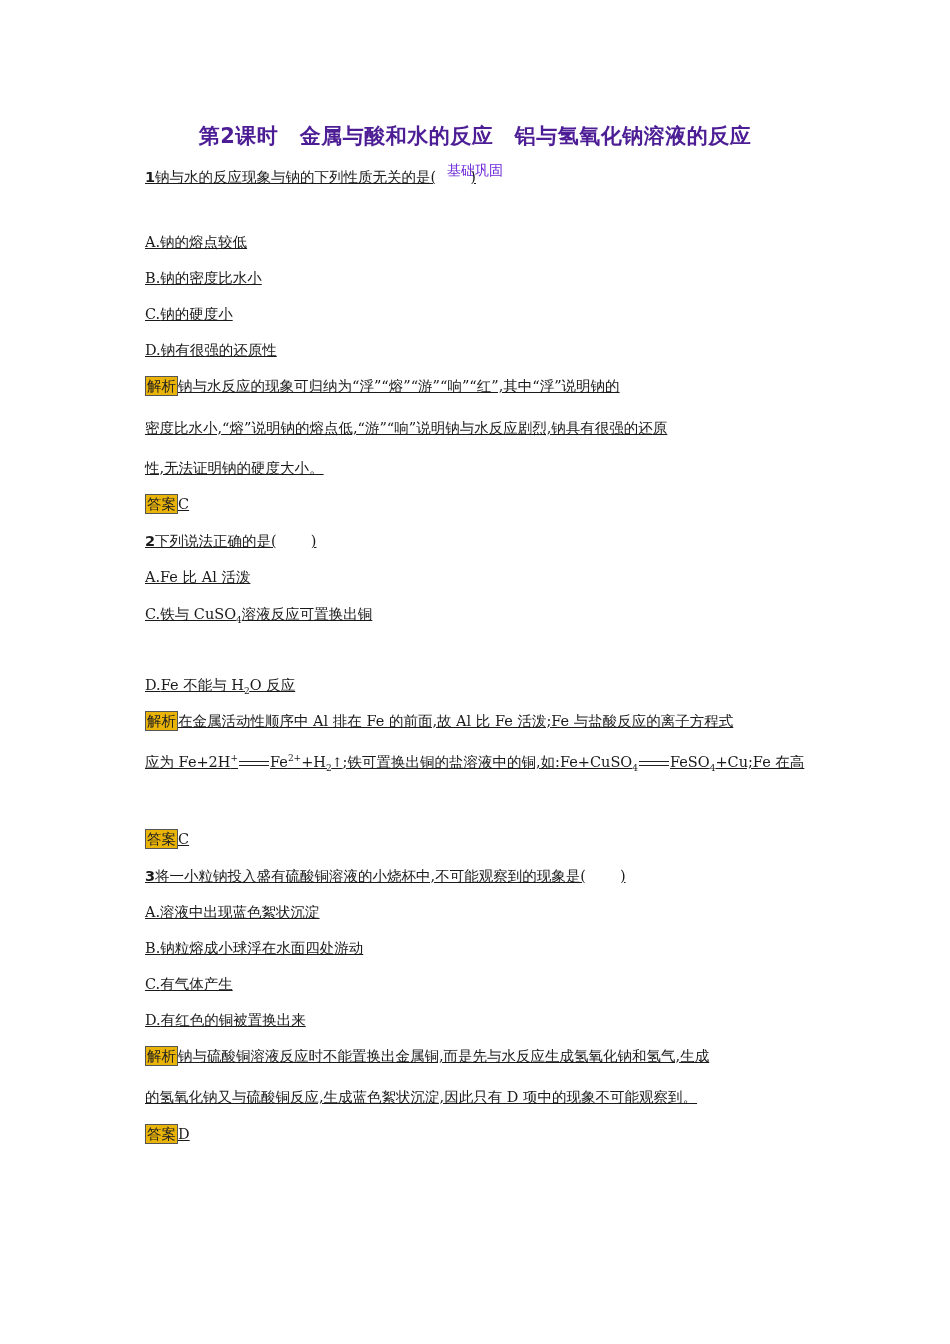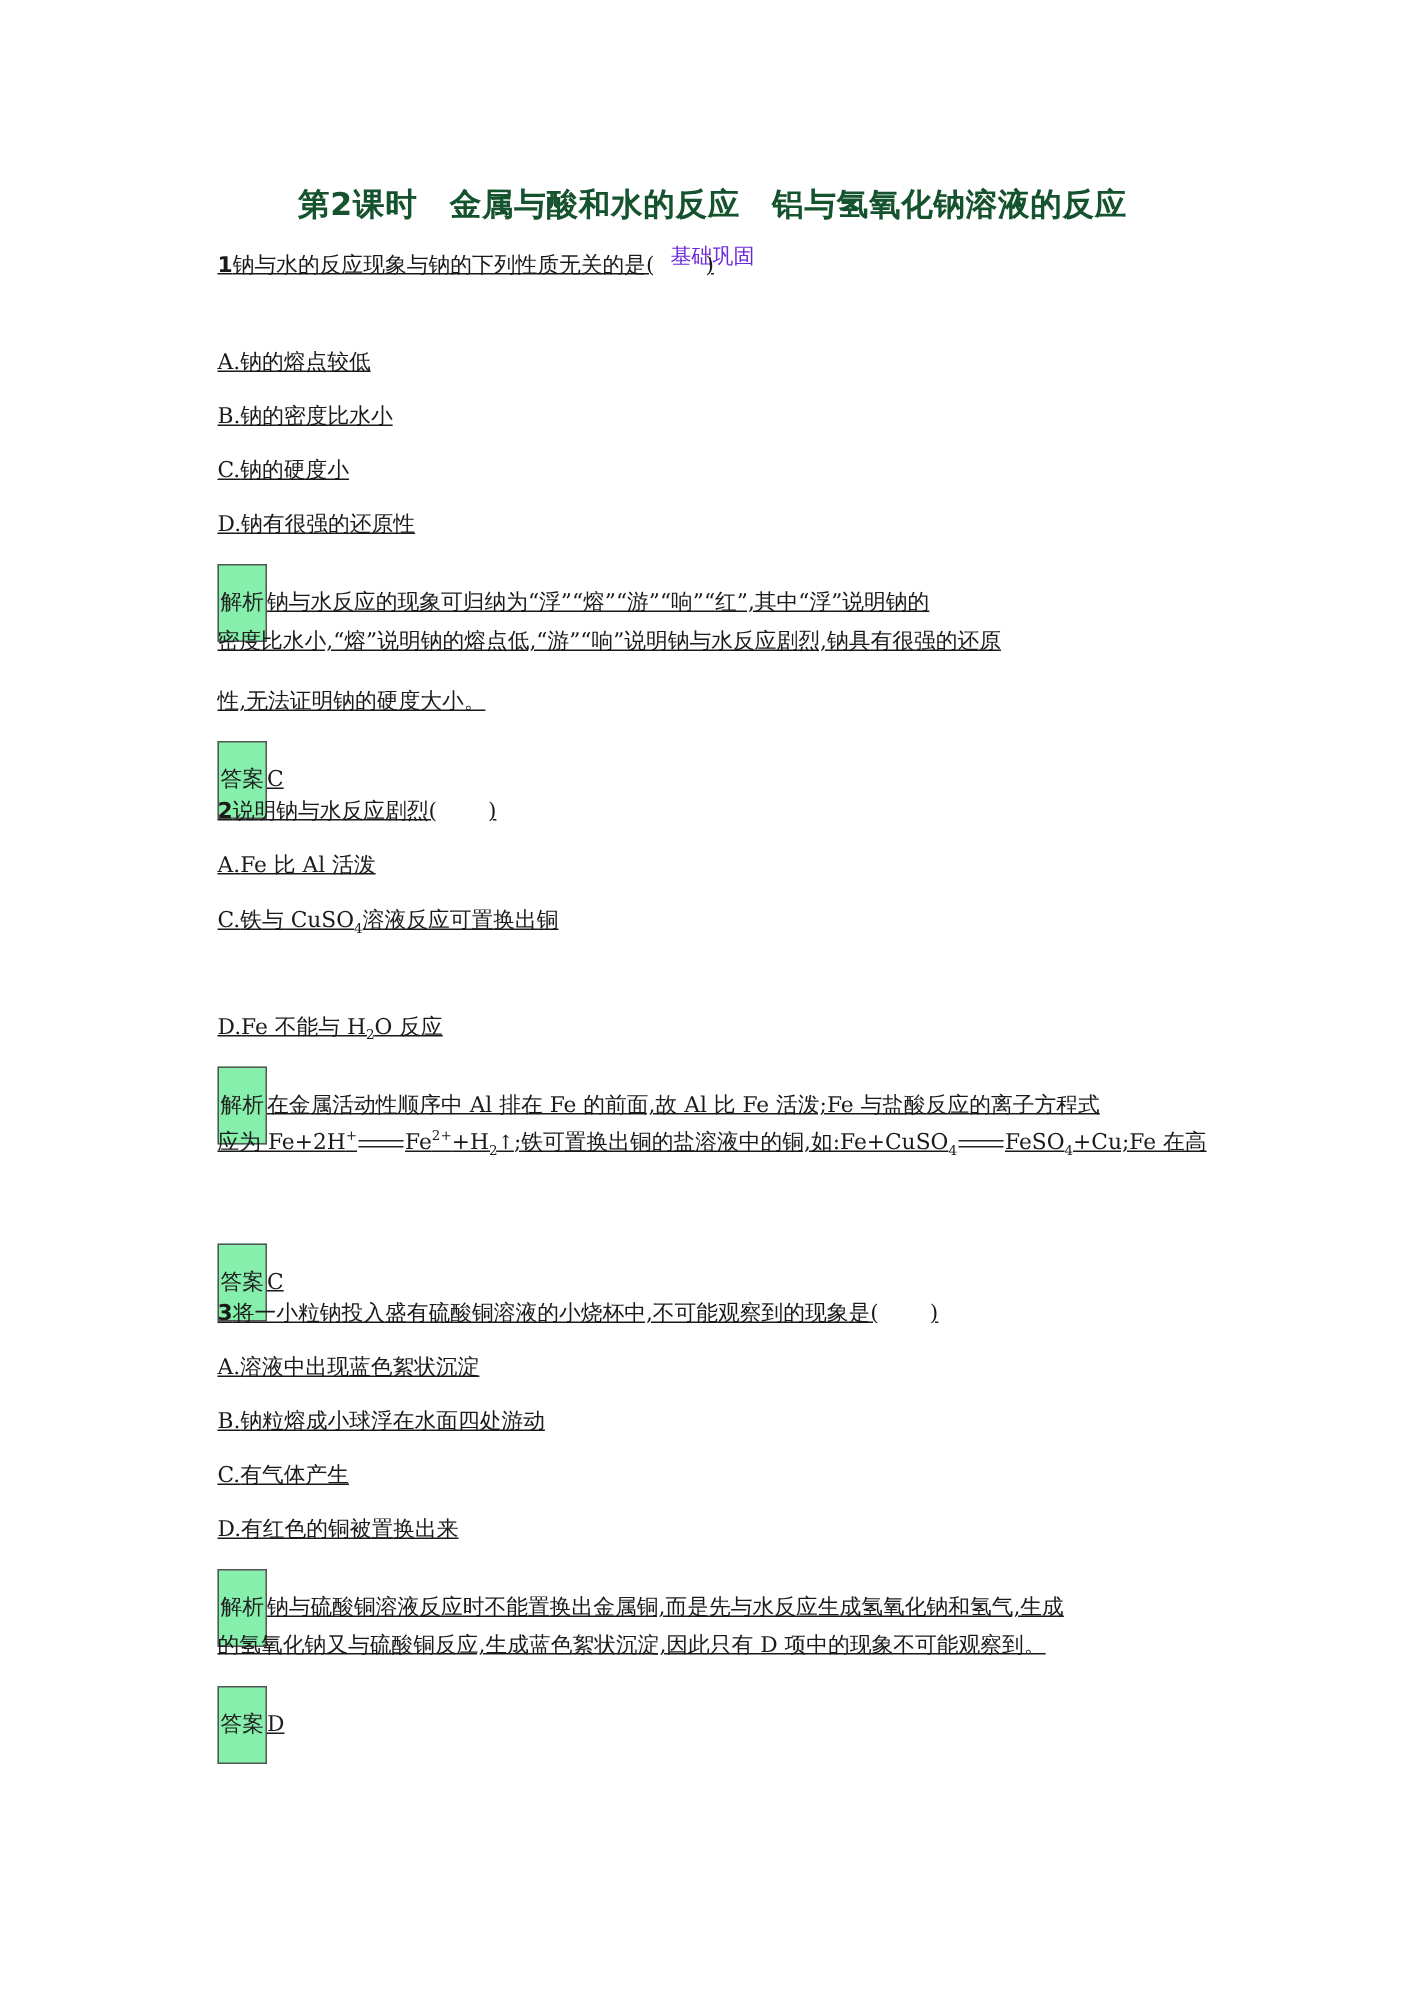--- a/index.html
+++ b/index.html
@@ -1,28 +1,28 @@
 <!DOCTYPE html>
 <html><head>
 <meta charset="utf-8">
 <style>
   html, body { margin: 0; padding: 0; background: #ffffff; }
   body { width: 950px; height: 1344px; position: relative; overflow: hidden;
          font-family: "DejaVu Serif", "Liberation Serif", serif; color: #1a1a1a; }
   .page { position: absolute; left: 0; top: 0; width: 950px; height: 1344px; }
   .title { position: absolute; left: 0; width: 950px; top: 122px; text-align: center;
            font-family: "DejaVu Sans", "Liberation Sans", sans-serif; font-weight: bold;
-           font-size: 21px; color: #14532d; letter-spacing: 0.5px; white-space: pre; }
+           font-size: 21px; color: #4c1d95; letter-spacing: 0.5px; white-space: pre; }
   .subtitle { position: absolute; left: 0; width: 950px; top: 162px; text-align: center;
               font-size: 14px; color: #6d28d9; }
   .line { position: absolute; left: 145px; width: 670px; font-size: 14.5px;
           line-height: 20px; white-space: nowrap; color: #1a1a1a; text-decoration: underline; }
   .qnum { font-family: "DejaVu Sans", "Liberation Sans", sans-serif; font-weight: bold; }
-  .tag { display: inline-block; background: #86efac; border: 1px solid #555;
-         padding: 16px 1px; line-height: 18px; font-size: 14.5px; color: #222; }
+  .tag { display: inline-block; background: #eab308; border: 1px solid #555;
+         padding: 0 1px; line-height: 18px; font-size: 14.5px; color: #222; }
   sub, sup { font-size: 9px; line-height: 0; }
   .eq { display: inline-block; width: 30px; height: 5px; border-top: 1.5px solid #222;
         border-bottom: 1.5px solid #222; vertical-align: middle; margin: 0 1px; box-sizing: border-box; }
   .arrow { font-size: 13px; }
   .blank { display: inline-block; width: 34px; }
 </style>
 </head>
 <body>
 
 <div class="page">
@@ -41,21 +41,21 @@
   <div class="line" style="top:376px">
     <span class="tag">解析</span><span>钠与水反应的现象可归纳为“浮”“熔”“游”“响”“红”,其中“浮”说明钠的</span>
   </div>
   <div class="line" style="top:418px"><span>密度比水小,“熔”说明钠的熔点低,“游”“响”说明钠与水反应剧烈,钠具有很强的还原</span></div>
   <div class="line" style="top:458px"><span>性,无法证明钠的硬度大小。</span></div>
   <div class="line" style="top:494px">
     <span class="tag">答案</span><span>C</span>
   </div>
 
   <div class="line" style="top:531px">
-    <span class="qnum">2</span><span>说明钠与水反应剧烈(</span><span class="blank"></span><span>)</span>
+    <span class="qnum">2</span><span>下列说法正确的是(</span><span class="blank"></span><span>)</span>
   </div>
   <div class="line" style="top:567px"><span>A.</span><span>Fe 比 Al 活泼</span></div>
   <div class="line" style="top:604px">
     <span>C.</span><span>铁与 CuSO</span><sub>4</sub><span>溶液反应可置换出铜</span>
   </div>
   <div class="line" style="top:675px">
     <span>D.</span><span>Fe 不能与 H</span><sub>2</sub><span>O 反应</span>
   </div>
 
   <div class="line" style="top:711px">

